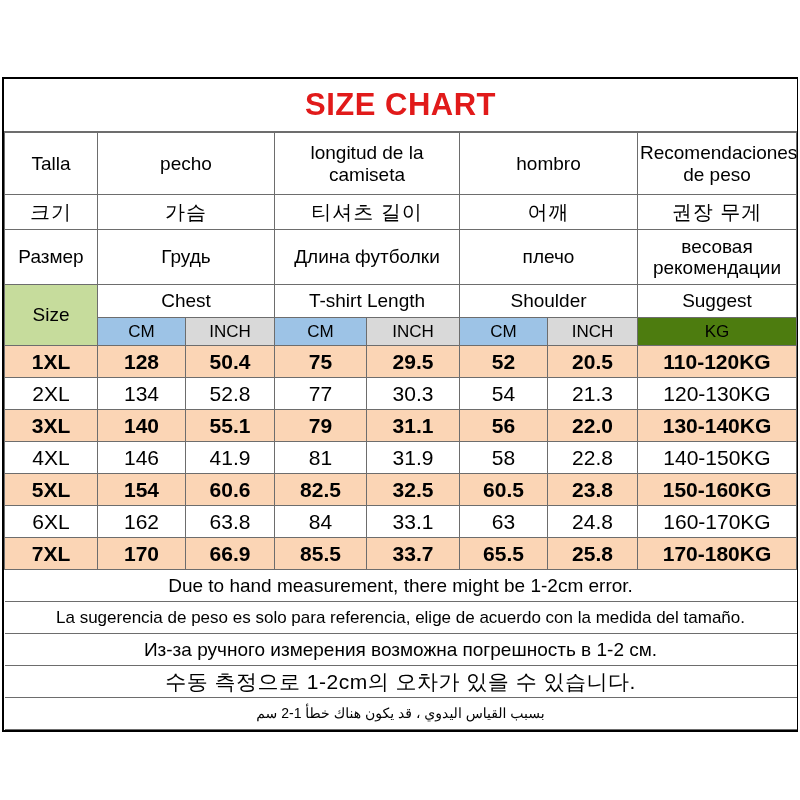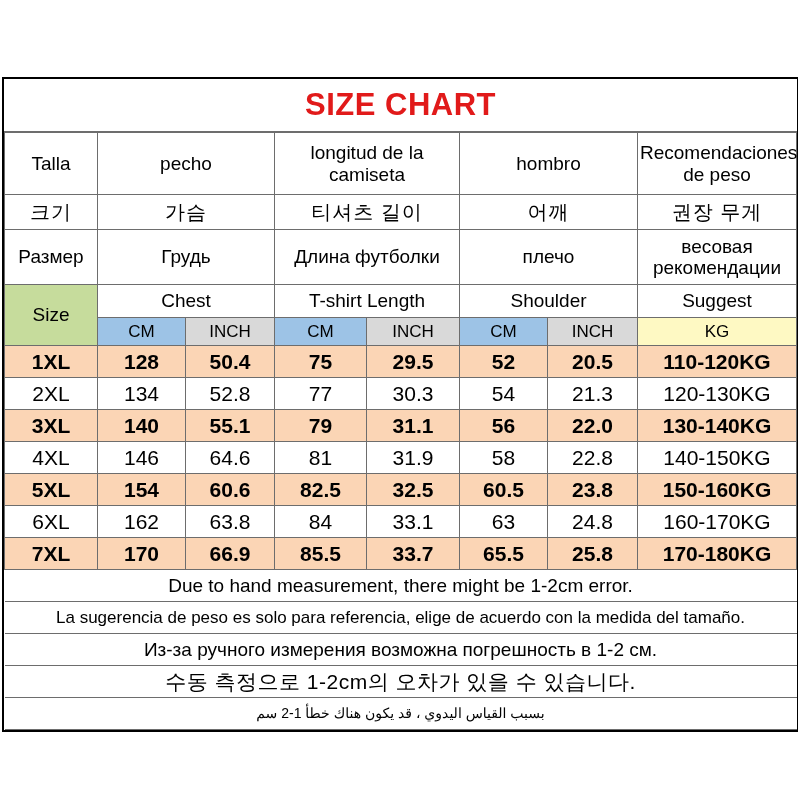--- a/index.html
+++ b/index.html
@@ -80,21 +80,21 @@
   .hdr-es td   { height: 61px; font-size: 19px; }
   .hdr-ko td   { height: 34px; font-size: 20px; letter-spacing: 1px; }
   .hdr-ru td   { height: 54px; font-size: 19px; }
   .hdr-en td   { height: 32px; font-size: 19px; }
   .hdr-unit td { height: 27px; font-size: 17px; }
 
   
   .fill-size   { background: #c6dc9c; }
   .fill-cm     { background: #9dc3e6; }
   .fill-inch   { background: #d9d9d9; }
-  .fill-kg     { background: #fef9c3; margin-top: 35px; }
+  .fill-kg     { background: #4d7c0f; margin-top: 35px; }
   .fill-peach  { background: #fbd5b5; font-weight: bold; }
   .fill-white  { background: #ffffff; }
 
   .size-label  { font-size: 21px; }
 
   
   tr.data-row td { height: 31px; font-size: 21px; }
   td.kg-cell { font-size: 21px; }
 
   
@@ -204,21 +204,21 @@
             <td class="fill-peach">55.1</td>
             <td class="fill-peach">79</td>
             <td class="fill-peach">31.1</td>
             <td class="fill-peach">56</td>
             <td class="fill-peach">22.0</td>
             <td class="fill-peach kg-cell">130-140KG</td>
           </tr>
           <tr class="data-row">
             <td class="fill-white">4XL</td>
             <td class="fill-white">146</td>
-            <td class="fill-white">64.6</td>
+            <td class="fill-white">41.9</td>
             <td class="fill-white">81</td>
             <td class="fill-white">31.9</td>
             <td class="fill-white">58</td>
             <td class="fill-white">22.8</td>
             <td class="fill-white kg-cell">140-150KG</td>
           </tr>
           <tr class="data-row">
             <td class="fill-peach">5XL</td>
             <td class="fill-peach">154</td>
             <td class="fill-peach">60.6</td>

